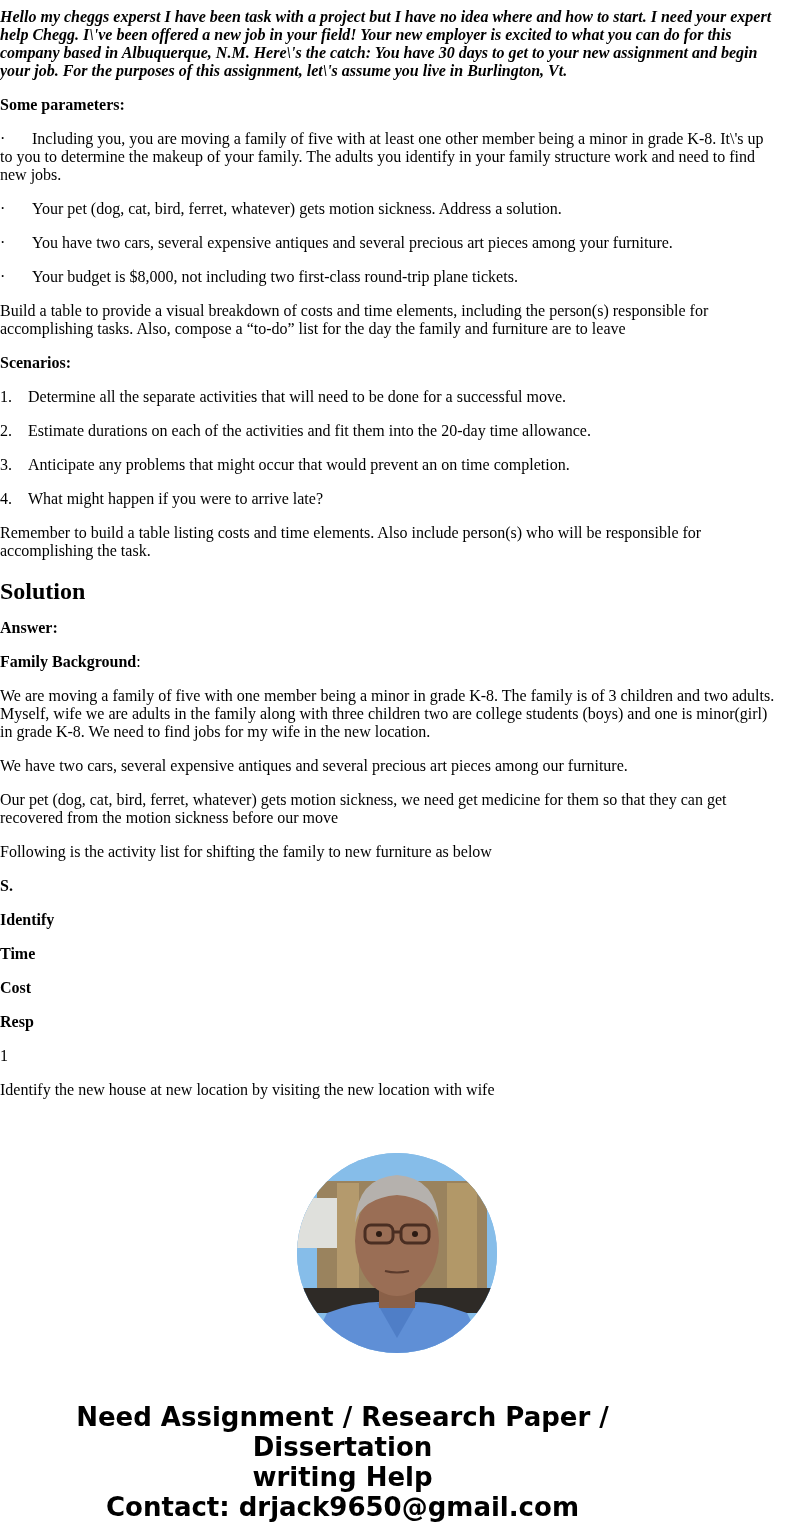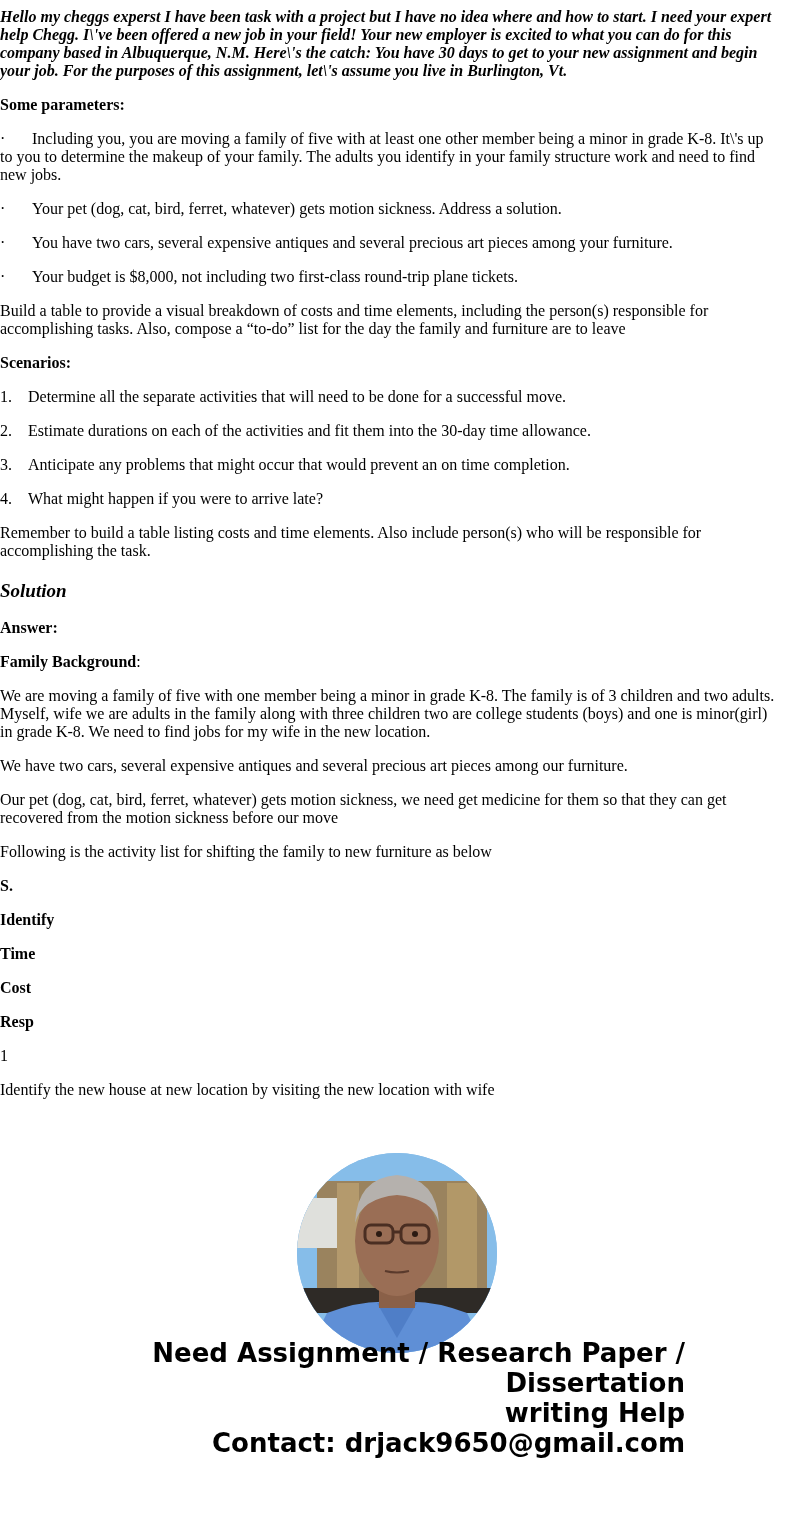--- a/index.html
+++ b/index.html
@@ -35,46 +35,45 @@
     }
     .bullet {
       display: inline-block;
       width: 32px;
     }
     .num {
       display: inline-block;
       width: 28px;
     }
     .solution-heading {
-      font-size: 19px;
+      font-size: 24px;
       font-weight: bold;
       margin: 20px 0 17px 0;
       line-height: 22px;
-      font-style: italic;
     }
     b { font-weight: bold; }
 
     .avatar-wrap {
       position: absolute;
       left: 297px;
       top: 1153px;
       width: 200px;
       height: 200px;
       border-radius: 50%;
       overflow: hidden;
       background: #7fb6e6;
     }
     .avatar-wrap svg { display: block; }
 
     .footer {
       position: absolute;
       left: 0;
-      top: 1338px;
+      top: 1402px;
       width: 685px;
-      text-align: right;
+      text-align: center;
       font-family: "DejaVu Sans", sans-serif;
       font-weight: bold;
       font-size: 26px;
       line-height: 30px;
       color: #000;
     }
     .footer div { margin: 0; }
   </style>
 </head>
 <body>
@@ -88,21 +87,21 @@
   <p><span class="bullet">·</span><span>Including you, you are moving a family of five with at least one other member being a minor in grade K-8. It\'s up to you to determine the makeup of your family. The adults you identify in your family structure work and need to find new jobs.</span></p>
   <p><span class="bullet">·</span><span>Your pet (dog, cat, bird, ferret, whatever) gets motion sickness. Address a solution.</span></p>
   <p><span class="bullet">·</span><span>You have two cars, several expensive antiques and several precious art pieces among your furniture.</span></p>
   <p><span class="bullet">·</span><span>Your budget is $8,000, not including two first-class round-trip plane tickets.</span></p>
 
   <p>Build a table to provide a visual breakdown of costs and time elements, including the person(s) responsible for accomplishing tasks. Also, compose a “to-do” list for the day the family and furniture are to leave</p>
 
   <p><b>Scenarios:</b></p>
 
   <p><span class="num">1.</span><span>Determine all the separate activities that will need to be done for a successful move.</span></p>
-  <p><span class="num">2.</span><span>Estimate durations on each of the activities and fit them into the 30-day time allowance.</span></p>
+  <p><span class="num">2.</span><span>Estimate durations on each of the activities and fit them into the 20-day time allowance.</span></p>
   <p><span class="num">3.</span><span>Anticipate any problems that might occur that would prevent an on time completion.</span></p>
   <p><span class="num">4.</span><span>What might happen if you were to arrive late?</span></p>
 
   <p>Remember to build a table listing costs and time elements. Also include person(s) who will be responsible for accomplishing the task.</p>
 
   <div class="solution-heading">Solution</div>
 
   <p><b>Answer:</b></p>
 
   <p><b>Family Background</b><span>:</span></p>

